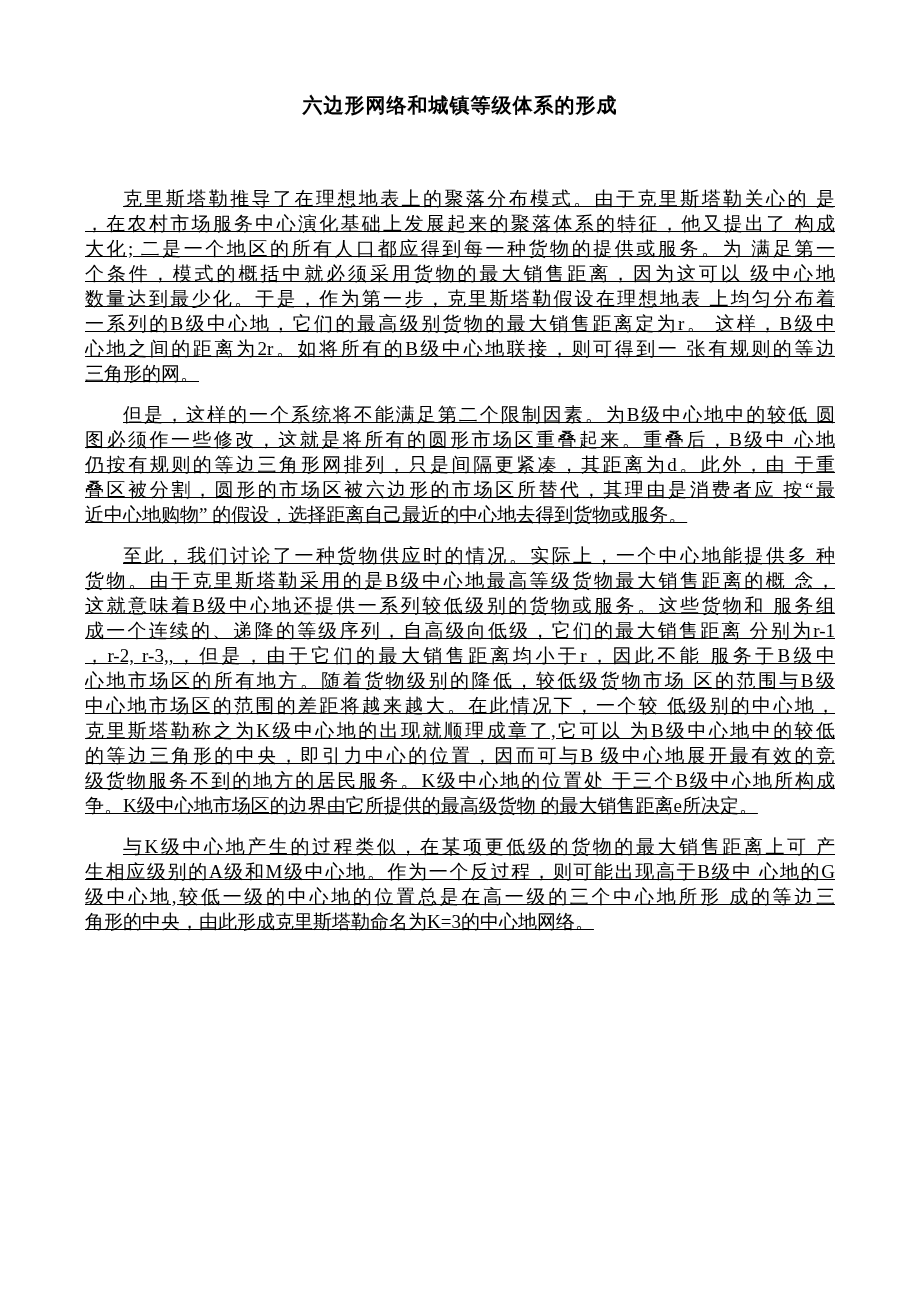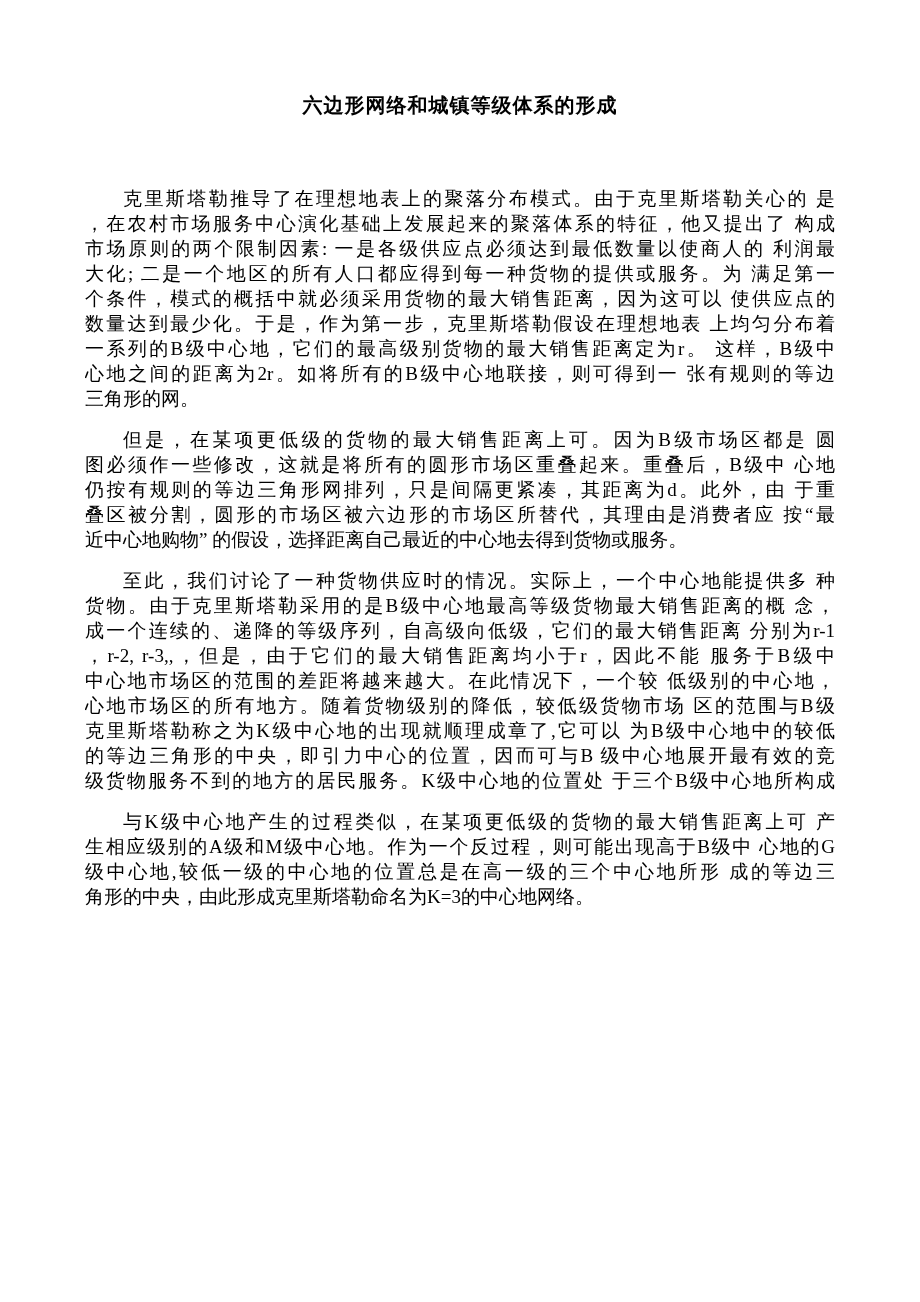--- a/index.html
+++ b/index.html
@@ -39,62 +39,63 @@
     margin: 0 0 16px 0;
   }
   .para:last-child { margin-bottom: 0; }
   .line {
     text-align: justify;
     text-align-last: justify;
     height: 25px;
     overflow: hidden;
     white-space: nowrap;
   }
-  .line.justified { white-space: normal; }
+  .line.justified { white-space: normal; text-decoration: underline; }
   .para .line:first-child { text-indent: 2em; }
   .line.last {
     text-align-last: left;
     text-align: right;
   }
 </style>
 </head>
 <body>
 
 <div class="page">
   <div class="doc-title">六边形网络和城镇等级体系的形成</div>
 
   <div class="content">
     <div class="para">
         <div class="line justified">克里斯塔勒推导了在理想地表上的聚落分布模式。由于克里斯塔勒关心的 是</div>
         <div class="line justified">，在农村市场服务中心演化基础上发展起来的聚落体系的特征，他又提出了 构成</div>
-        <div class="line justified">市场原则的两个限制因素: 一是各级供应点必须达到最低数量以使商人的 利润最</div>
         <div class="line justified">大化; 二是一个地区的所有人口都应得到每一种货物的提供或服务。为 满足第一</div>
-        <div class="line justified">个条件，模式的概括中就必须采用货物的最大销售距离，因为这可以 使供应点的</div>
+        <div class="line justified">个条件，模式的概括中就必须采用货物的最大销售距离，因为这可以 级中心地</div>
         <div class="line justified">数量达到最少化。于是，作为第一步，克里斯塔勒假设在理想地表 上均匀分布着</div>
         <div class="line justified">一系列的B级中心地，它们的最高级别货物的最大销售距离定为r。 这样，B级中</div>
         <div class="line justified">心地之间的距离为2r。如将所有的B级中心地联接，则可得到一 张有规则的等边</div>
         <div class="line justified last">三角形的网。</div>
       </div>
     <div class="para">
-        <div class="line justified">但是，在某项更低级的货物的最大销售距离上可。因为B级市场区都是 圆</div>
+        <div class="line justified">但是，这样的一个系统将不能满足第二个限制因素。为B级中心地中的较低 圆</div>
         <div class="line justified">图必须作一些修改，这就是将所有的圆形市场区重叠起来。重叠后，B级中 心地</div>
         <div class="line justified">仍按有规则的等边三角形网排列，只是间隔更紧凑，其距离为d。此外，由 于重</div>
         <div class="line justified">叠区被分割，圆形的市场区被六边形的市场区所替代，其理由是消费者应 按“最</div>
         <div class="line justified last">近中心地购物” 的假设，选择距离自己最近的中心地去得到货物或服务。</div>
       </div>
     <div class="para">
         <div class="line justified">至此，我们讨论了一种货物供应时的情况。实际上，一个中心地能提供多 种</div>
         <div class="line justified">货物。由于克里斯塔勒采用的是B级中心地最高等级货物最大销售距离的概 念，</div>
+        <div class="line justified">这就意味着B级中心地还提供一系列较低级别的货物或服务。这些货物和 服务组</div>
         <div class="line justified">成一个连续的、递降的等级序列，自高级向低级，它们的最大销售距离 分别为r-1</div>
         <div class="line justified">，r-2, r-3,,，但是，由于它们的最大销售距离均小于r，因此不能 服务于B级中</div>
+        <div class="line justified">心地市场区的所有地方。随着货物级别的降低，较低级货物市场 区的范围与B级</div>
         <div class="line justified">中心地市场区的范围的差距将越来越大。在此情况下，一个较 低级别的中心地，</div>
-        <div class="line justified">心地市场区的所有地方。随着货物级别的降低，较低级货物市场 区的范围与B级</div>
         <div class="line justified">克里斯塔勒称之为K级中心地的出现就顺理成章了,它可以 为B级中心地中的较低</div>
         <div class="line justified">的等边三角形的中央，即引力中心的位置，因而可与B 级中心地展开最有效的竞</div>
         <div class="line justified">级货物服务不到的地方的居民服务。K级中心地的位置处 于三个B级中心地所构成</div>
+        <div class="line justified last">争。K级中心地市场区的边界由它所提供的最高级货物 的最大销售距离e所决定。</div>
       </div>
     <div class="para">
         <div class="line justified">与K级中心地产生的过程类似，在某项更低级的货物的最大销售距离上可 产</div>
         <div class="line justified">生相应级别的A级和M级中心地。作为一个反过程，则可能出现高于B级中 心地的G</div>
         <div class="line justified">级中心地,较低一级的中心地的位置总是在高一级的三个中心地所形 成的等边三</div>
         <div class="line justified last">角形的中央，由此形成克里斯塔勒命名为K=3的中心地网络。</div>
       </div>
   </div>
 </div>
 

